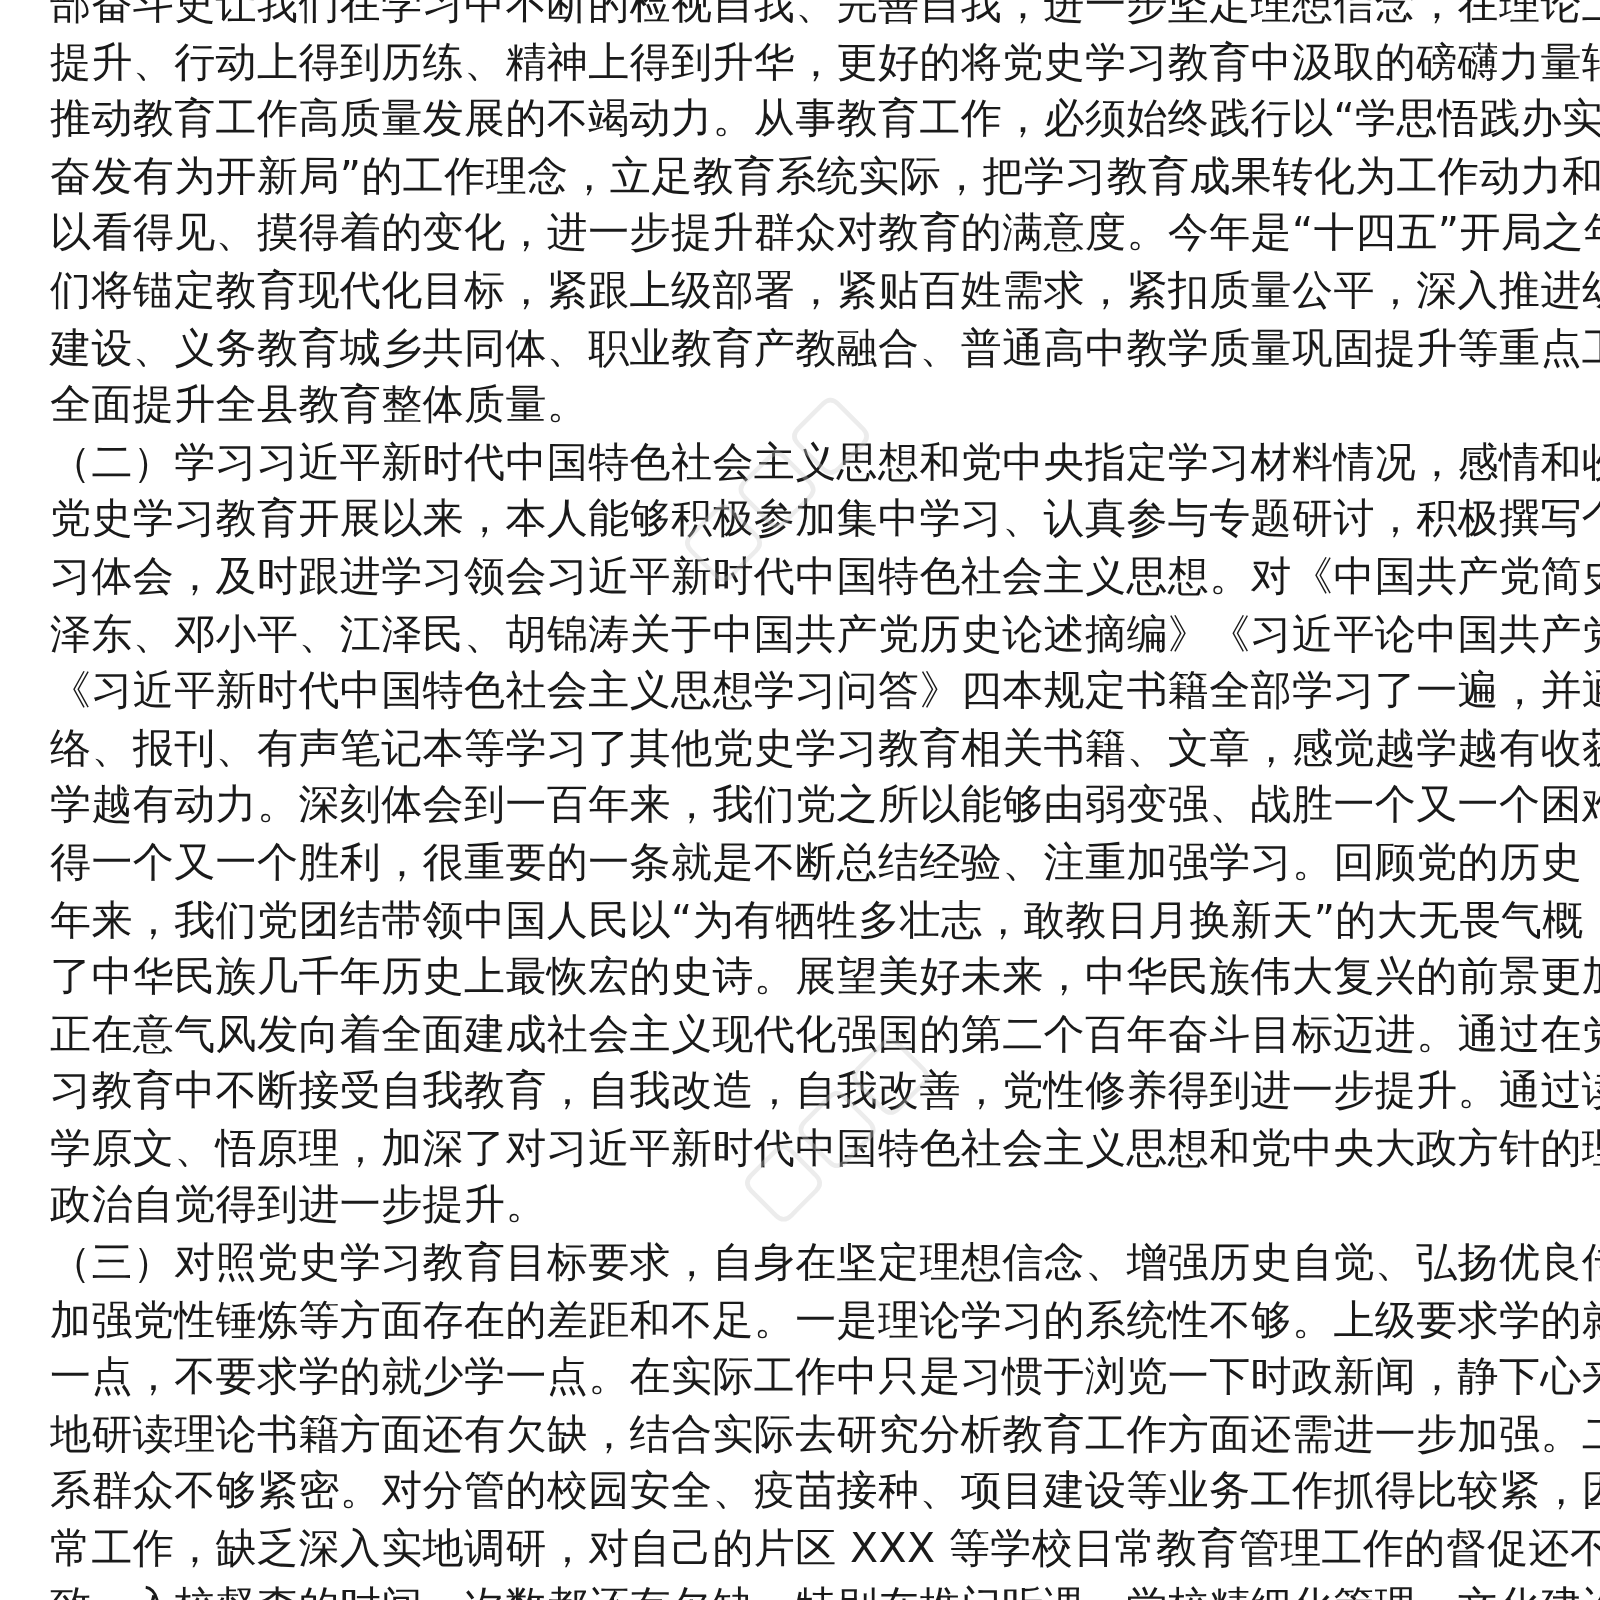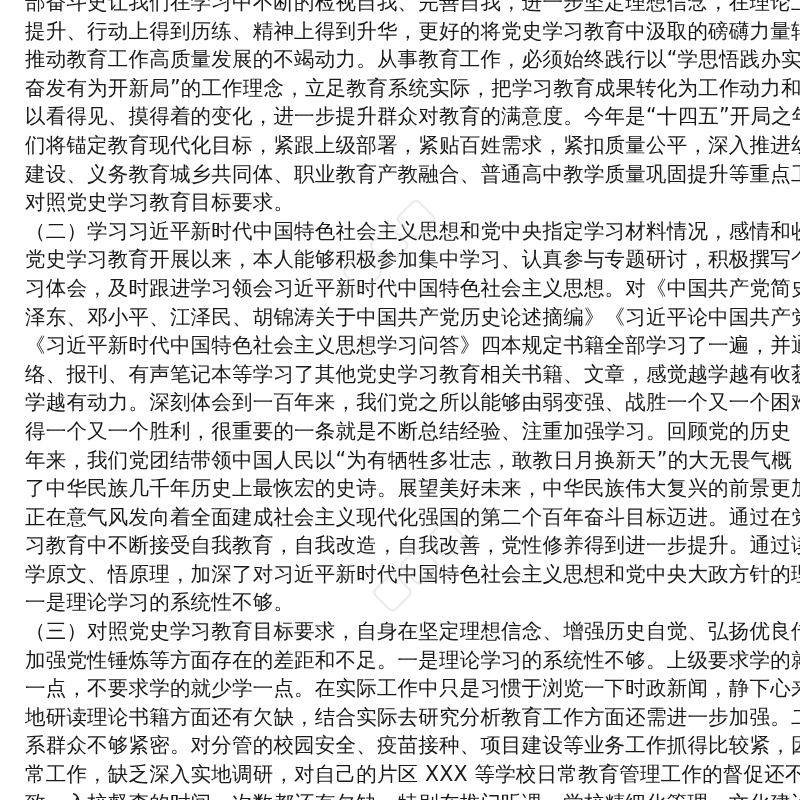--- a/index.html
+++ b/index.html
@@ -26,35 +26,35 @@
 
 <div class="page">
   <div class="lines">
     <div class="line">部奋斗史让我们在学习中不断的检视自我、完善自我，进一步坚定理想信念，在理论上得到</div>
     <div class="line">提升、行动上得到历练、精神上得到升华，更好的将党史学习教育中汲取的磅礴力量转化为</div>
     <div class="line">推动教育工作高质量发展的不竭动力。从事教育工作，必须始终践行以“学思悟践办实事、</div>
     <div class="line">奋发有为开新局”的工作理念，立足教育系统实际，把学习教育成果转化为工作动力和成效，</div>
     <div class="line">以看得见、摸得着的变化，进一步提升群众对教育的满意度。今年是“十四五”开局之年，我</div>
     <div class="line">们将锚定教育现代化目标，紧跟上级部署，紧贴百姓需求，紧扣质量公平，深入推进幼儿园</div>
     <div class="line">建设、义务教育城乡共同体、职业教育产教融合、普通高中教学质量巩固提升等重点工作，</div>
-    <div class="line">对照党史学习教育目标要求。</div>
+    <div class="line">全面提升全县教育整体质量。</div>
     <div class="line">（二）学习习近平新时代中国特色社会主义思想和党中央指定学习材料情况，感情和收获。</div>
     <div class="line">党史学习教育开展以来，本人能够积极参加集中学习、认真参与专题研讨，积极撰写个人学</div>
     <div class="line">习体会，及时跟进学习领会习近平新时代中国特色社会主义思想。对《中国共产党简史》《毛</div>
     <div class="line">泽东、邓小平、江泽民、胡锦涛关于中国共产党历史论述摘编》《习近平论中国共产党历史》</div>
     <div class="line">《习近平新时代中国特色社会主义思想学习问答》四本规定书籍全部学习了一遍，并通过网</div>
     <div class="line">络、报刊、有声笔记本等学习了其他党史学习教育相关书籍、文章，感觉越学越有收获、越</div>
     <div class="line">学越有动力。深刻体会到一百年来，我们党之所以能够由弱变强、战胜一个又一个困难、取</div>
     <div class="line">得一个又一个胜利，很重要的一条就是不断总结经验、注重加强学习。回顾党的历史，一百</div>
     <div class="line">年来，我们党团结带领中国人民以“为有牺牲多壮志，敢教日月换新天”的大无畏气概，书写</div>
     <div class="line">了中华民族几千年历史上最恢宏的史诗。展望美好未来，中华民族伟大复兴的前景更加光明，</div>
     <div class="line">正在意气风发向着全面建成社会主义现代化强国的第二个百年奋斗目标迈进。通过在党史学</div>
     <div class="line">习教育中不断接受自我教育，自我改造，自我改善，党性修养得到进一步提升。通过读原文、</div>
     <div class="line">学原文、悟原理，加深了对习近平新时代中国特色社会主义思想和党中央大政方针的理解，</div>
-    <div class="line">一是理论学习的系统性不够。</div>
+    <div class="line">政治自觉得到进一步提升。</div>
     <div class="line">（三）对照党史学习教育目标要求，自身在坚定理想信念、增强历史自觉、弘扬优良传统、</div>
     <div class="line">加强党性锤炼等方面存在的差距和不足。一是理论学习的系统性不够。上级要求学的就多学</div>
     <div class="line">一点，不要求学的就少学一点。在实际工作中只是习惯于浏览一下时政新闻，静下心来系统</div>
     <div class="line">地研读理论书籍方面还有欠缺，结合实际去研究分析教育工作方面还需进一步加强。二是联</div>
     <div class="line">系群众不够紧密。对分管的校园安全、疫苗接种、项目建设等业务工作抓得比较紧，因忙日</div>
     <div class="line">常工作，缺乏深入实地调研，对自己的片区 XXX 等学校日常教育管理工作的督促还不够细</div>
     <div class="line">致，入校督查的时间、次数都还有欠缺，特别在推门听课、学校精细化管理、文化建设、内</div>
   </div>
   <div class="watermark" style="left:330px; top:220px;">▢▢▢</div>
   <div class="watermark" style="left:360px; top:540px;">▢▢▢</div>

